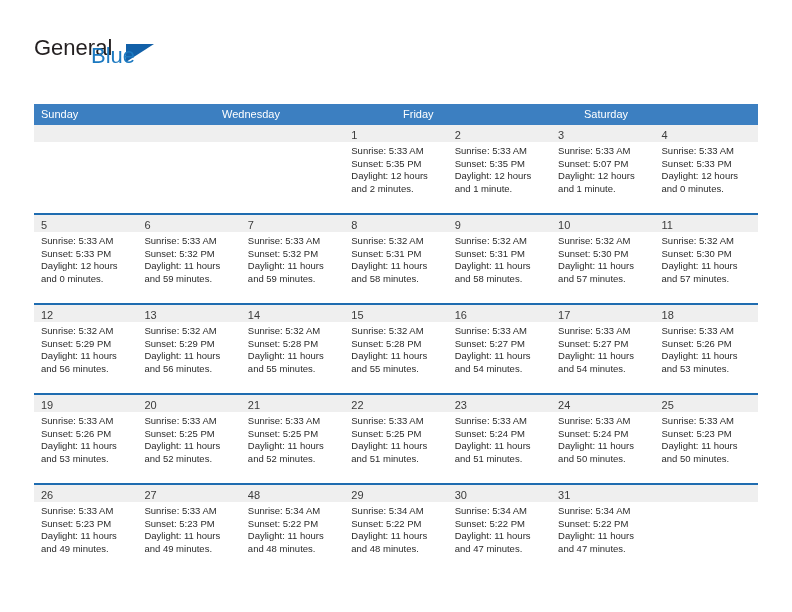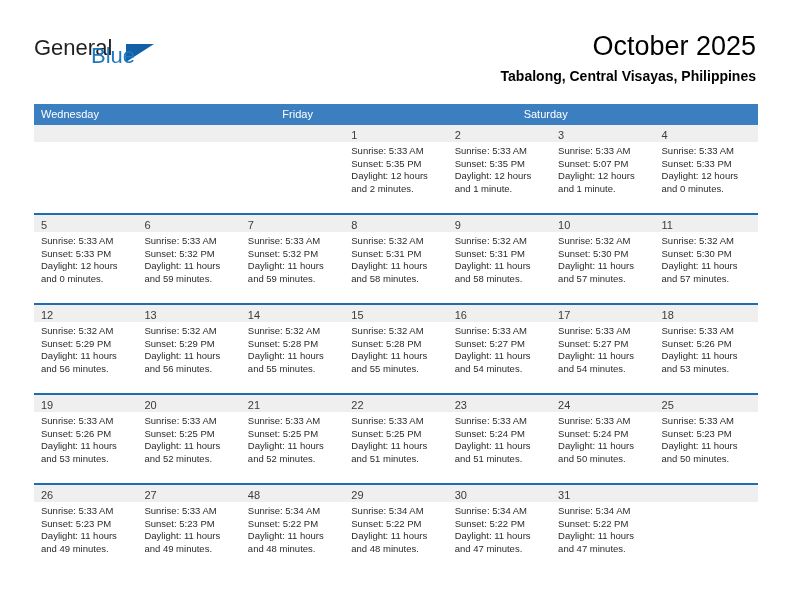--- a/index.html
+++ b/index.html
@@ -156,29 +156,26 @@
 <div class="page">
 
   <div class="header">
 
     <div class="logo">
       <span class="logo-general">General</span>
       <span class="logo-triangle"></span>
       <span class="logo-blue">Blue</span>
     </div>
 
-    <div class="title-block">
-      <div class="month-title">October 2025</div>
-      <div class="location-title">Tabalong, Central Visayas, Philippines</div>
-    </div>
 
   </div>
 
   <div class="calendar">
     <div class="cal-head" id="weekday-header-row">
+        <div class="hcell">Sunday</div>
         <div class="hcell">Wednesday</div>
         <div class="hcell">Friday</div>
         <div class="hcell">Saturday</div>
       </div>
     <div id="calendar-weeks">
         <div class="week first">
           <div class="cell empty">
             <div class="daynum-bar"><span class="daynum"></span></div>
           </div>
           <div class="cell empty">

